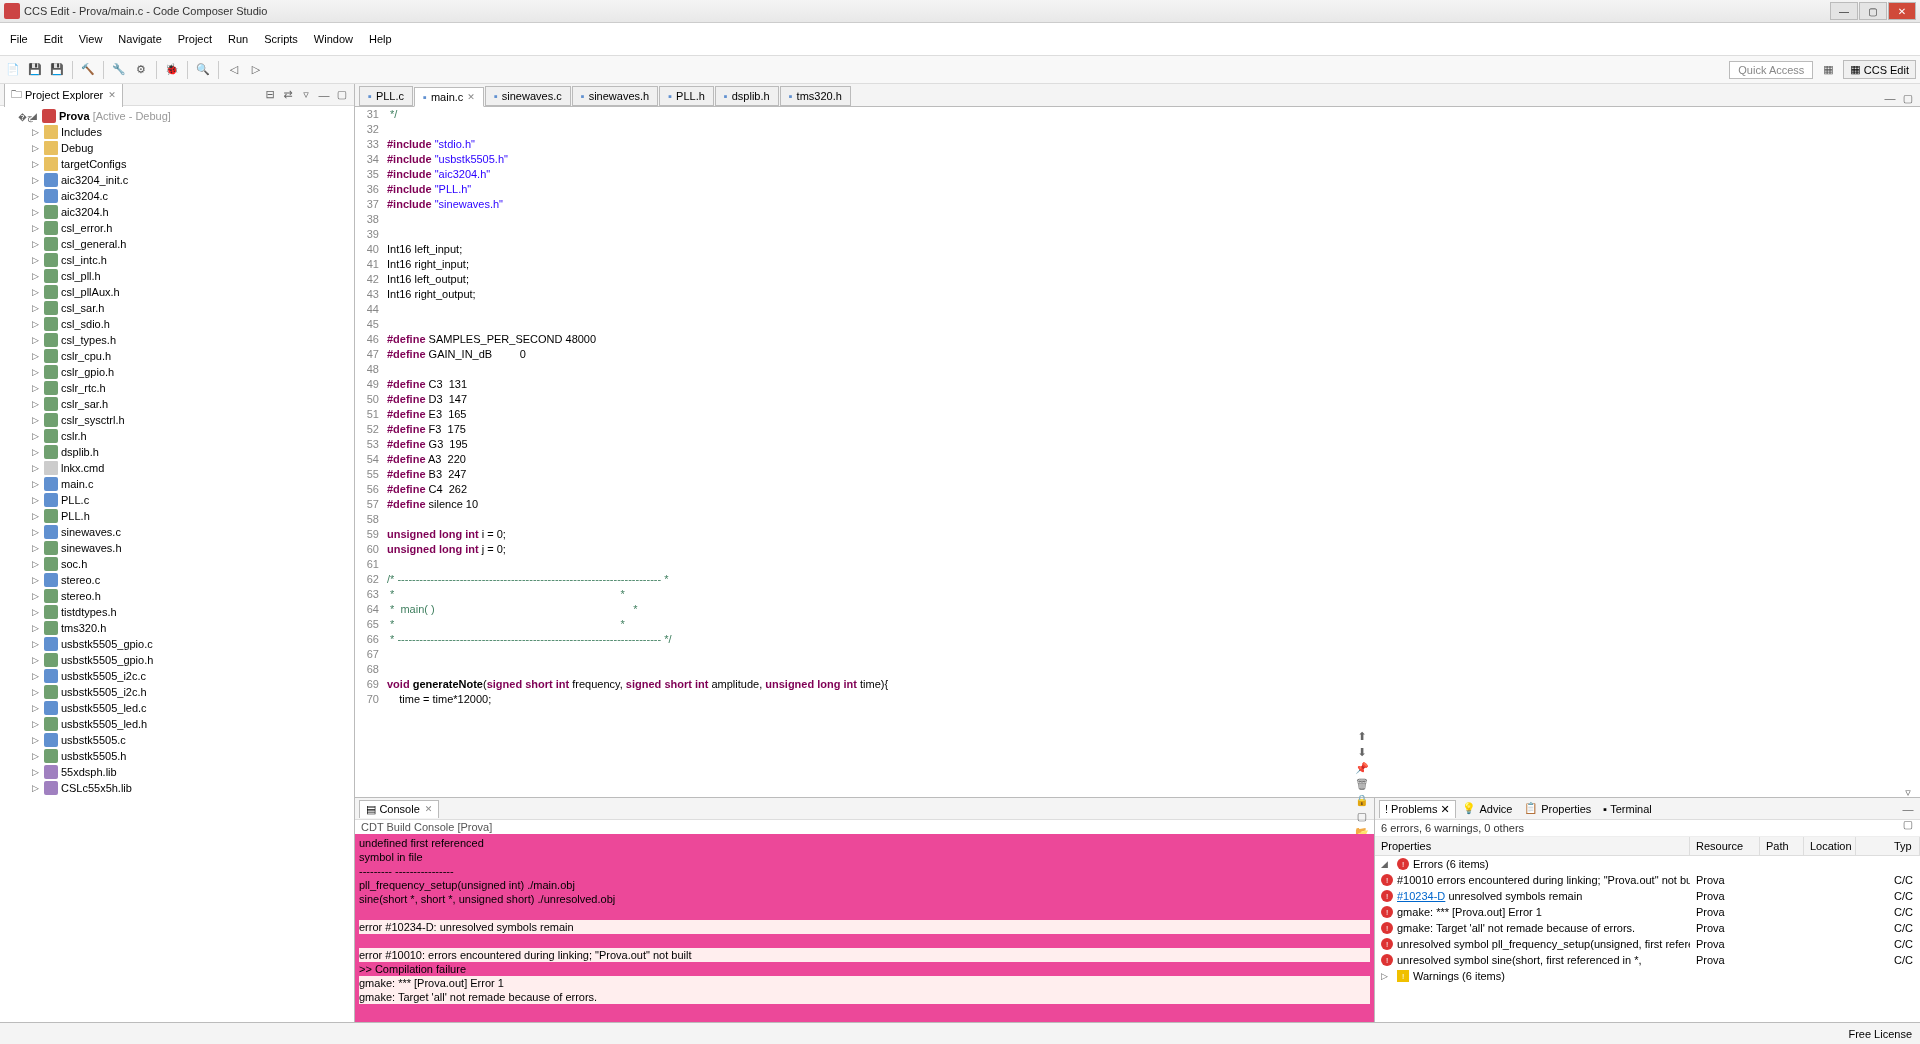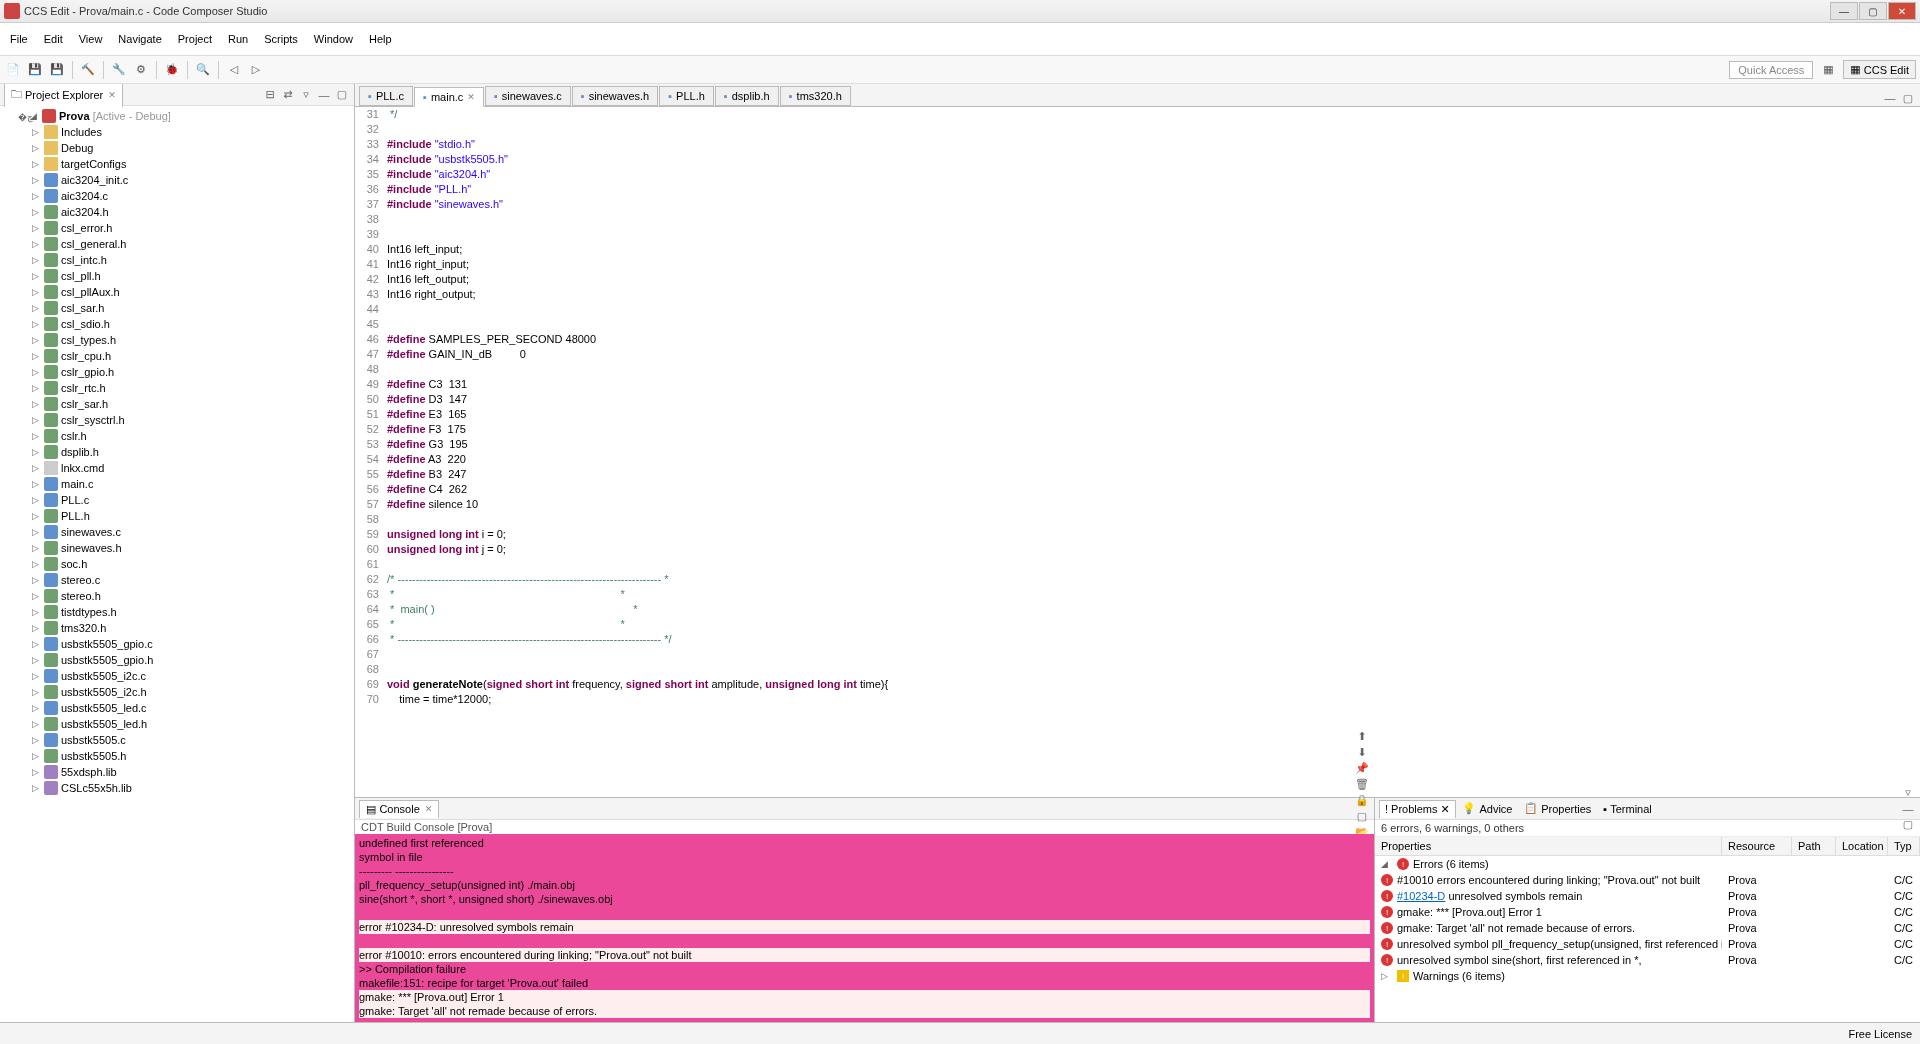--- a/index.html
+++ b/index.html
@@ -63,21 +63,21 @@
 .psummary { padding:2px 6px; color:#333; border-bottom:1px solid #eee; }
 .ptable { flex:1; overflow:auto; }
 .pth { display:flex; background:#f4f4f4; border-bottom:1px solid #ddd; }
 .pth > div { padding:3px 6px; border-right:1px solid #ddd; }
 .prow { display:flex; padding:1px 0; cursor:pointer; }
 .prow > div { padding:1px 6px; overflow:hidden; text-overflow:ellipsis; white-space:nowrap; }
 .pcol-desc { flex:1; display:flex; align-items:center; gap:4px; }
 .pcol-res { width:70px; }
 .pcol-path { width:44px; }
 .pcol-loc { width:52px; }
-.pcol-type { width:32px; }
+.pcol-type { width:32px;margin-left:32px; }
 .erricon { width:12px; height:12px; border-radius:50%; background:#d33; color:#fff; font-size:8px; display:flex; align-items:center; justify-content:center; flex-shrink:0; }
 .warnicon { width:12px; height:12px; background:#f0c000; color:#fff; font-size:8px; display:flex; align-items:center; justify-content:center; flex-shrink:0; }
 .status { height:22px; border-top:1px solid #bbb; background:#f4f4f4; display:flex; align-items:center; padding:0 8px; }
 .status .r { margin-left:auto; display:flex; gap:12px; align-items:center; }
 .link { color:#0066cc; text-decoration:underline; }
 .pindent1 { padding-left:14px; }
 .pindent2 { padding-left:28px; }
 </style>
 </head>
 <body>
@@ -472,27 +472,26 @@
             <div class="vbtn">—</div>
             <div class="vbtn">▢</div>
           </div>
         </div>
         <div style="padding:1px 6px;color:#555">CDT Build Console [Prova]</div>
         <div class="consolebdy" id="consolebdy">
             <div> undefined                             first referenced</div>
             <div>  symbol                                   in file</div>
             <div> ---------                            ----------------</div>
             <div> pll_frequency_setup(unsigned int)    ./main.obj</div>
-            <div> sine(short *, short *, unsigned short) ./sinewaves.obj</div>
+            <div> sine(short *, short *, unsigned short) ./unresolved.obj</div>
             <div>&nbsp;</div>
             <div class="errline">error #10234-D: unresolved symbols remain</div>
             <div>&nbsp;</div>
             <div class="errline">error #10010: errors encountered during linking; "Prova.out" not built</div>
             <div>&gt;&gt; Compilation failure</div>
-            <div>makefile:151: recipe for target 'Prova.out' failed</div>
             <div class="errline">gmake: *** [Prova.out] Error 1</div>
             <div class="errline">gmake: Target 'all' not remade because of errors.</div>
             <div>&nbsp;</div>
           </div>
       </div>
 
       <div class="problems">
         <div class="probhdr" id="ptabs">
             <div class="ptab active">
               <span>!</span>

